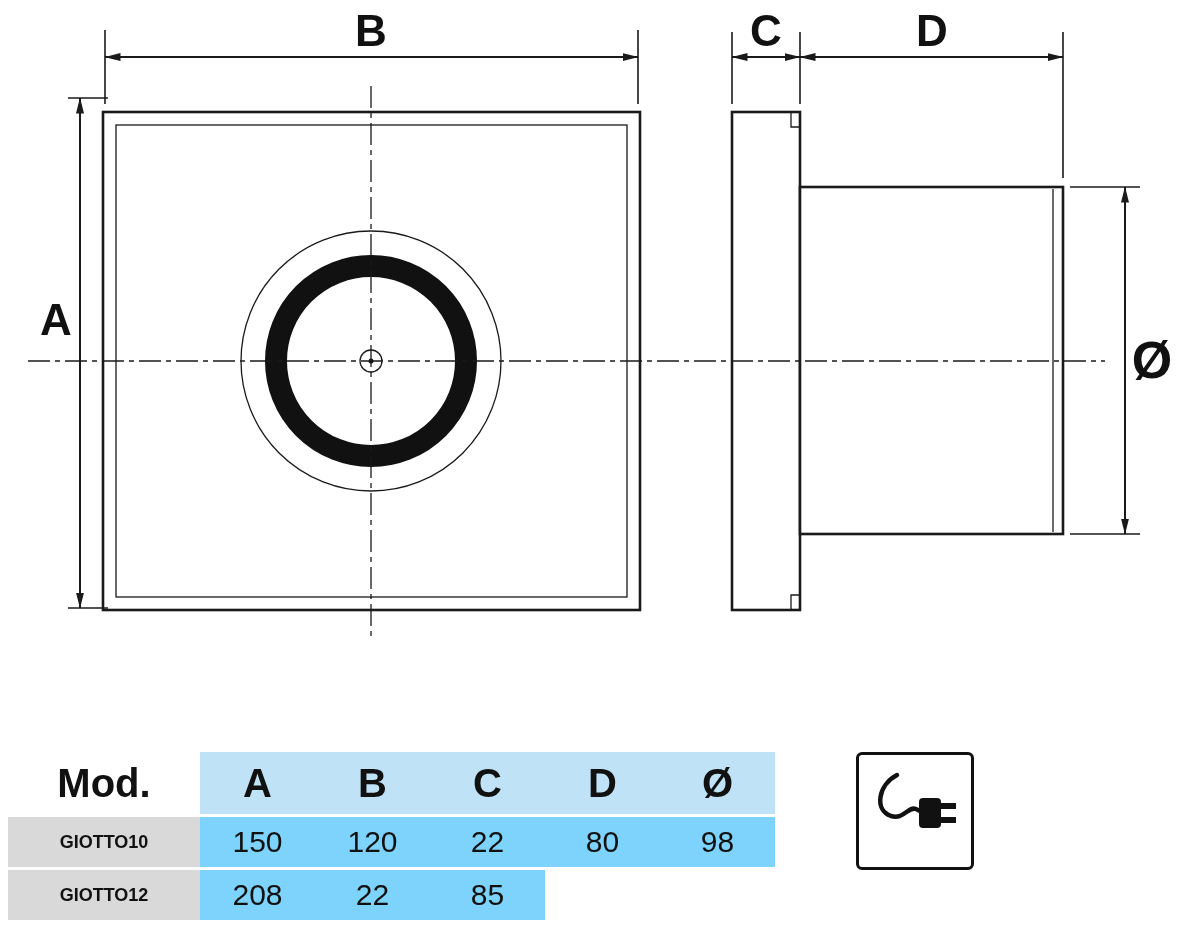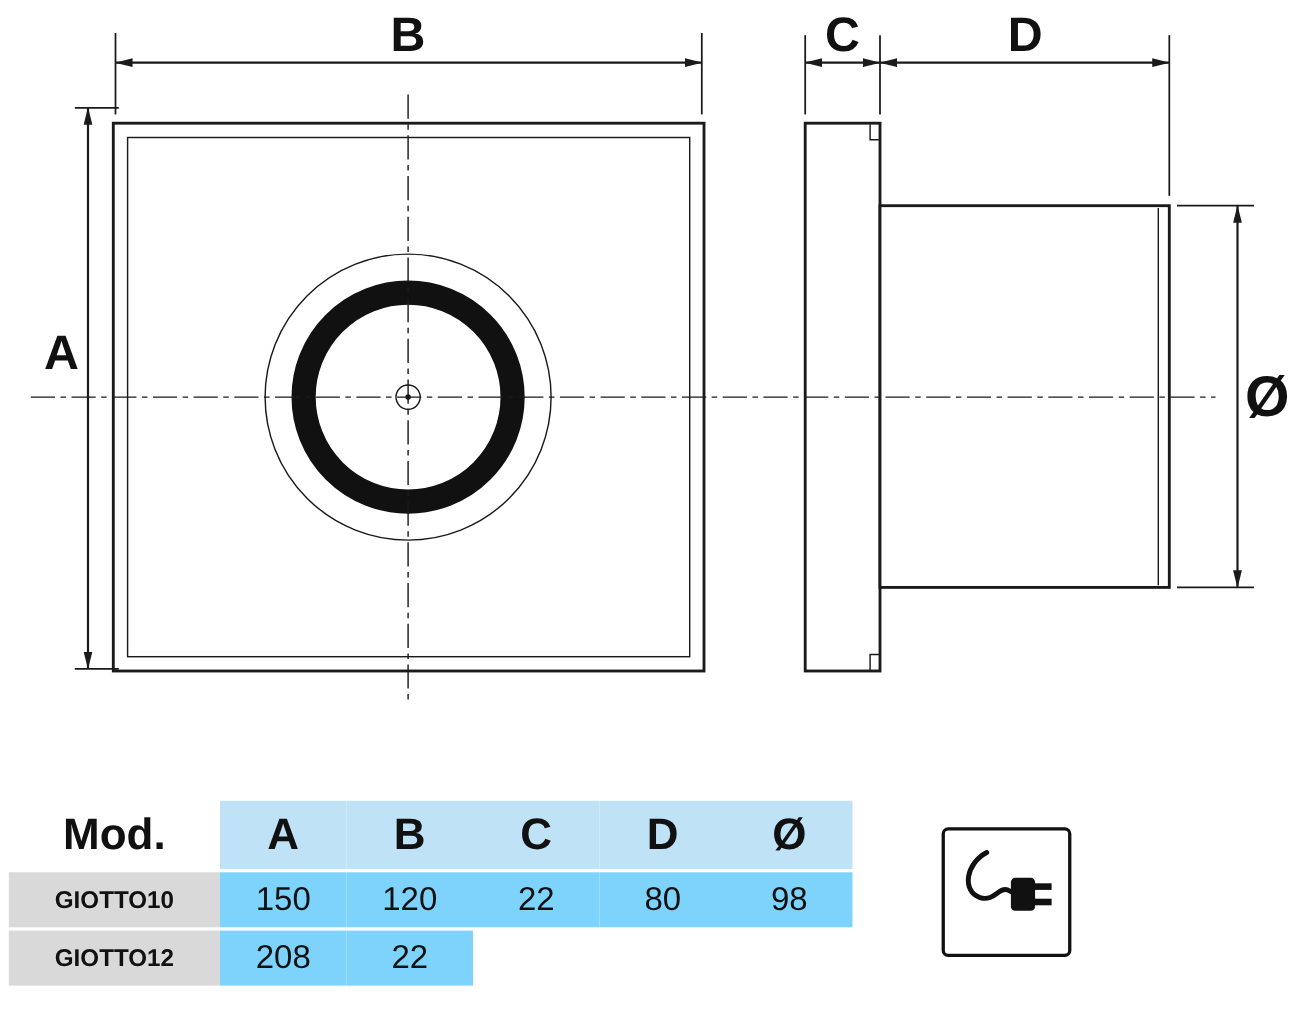--- a/index.html
+++ b/index.html
@@ -17,30 +17,30 @@
   .thick   { fill:#fff; stroke:#1a1a1a; stroke-width:2.6; }
   .thin    { fill:none; stroke:#1a1a1a; stroke-width:1.3; }
   .ring    { fill:none; stroke:#111;    stroke-width:22; }
   .cl      { fill:none; stroke:#1a1a1a; stroke-width:1.3; stroke-dasharray:22 5 5 5; }
   .ext     { fill:none; stroke:#1a1a1a; stroke-width:1.6; }
   .dim     { fill:none; stroke:#1a1a1a; stroke-width:2;   }
   .dimlabel{ font-family:"Liberation Sans", sans-serif; font-weight:bold; font-size:44px; fill:#111; text-anchor:middle; }
   .dimlabel-big { font-size:52px; }
 
   
-  .spec-table { position:absolute; left:8px; top:728px; display:flex; flex-direction:column; gap:3px; }
+  .spec-table { position:absolute; left:8px; top:752px; display:flex; flex-direction:column; gap:3px; }
   .t-row  { display:flex; }
   .cell   { display:flex; align-items:center; justify-content:center; }
   .model-col { width:192px; }
   .val-col   { width:115px; }
   .t-row.header .cell { height:62px; font-weight:bold; font-size:40px; }
   .t-row.header .model-col { background:#fff; }
   .t-row.header .val-col   { background:#bfe2f7; }
   .t-row.data .cell { height:50px; }
-  .t-row.data .model-col { background:#d9d9d9; font-weight:bold; font-size:22px; }
+  .t-row.data .model-col { background:#d9d9d9; font-weight:bold; font-size:18px; }
   .t-row.data .val-col   { background:#7dd3fc; font-size:30px; }
 
   
   .power-box {
     position:absolute; left:856px; top:752px;
     width:118px; height:118px;
     border:3px solid #111; border-radius:6px;
     display:flex; align-items:center; justify-content:center;
     background:#fff;
   }
@@ -134,20 +134,21 @@
       <div class="cell val-col">120</div>
       <div class="cell val-col">22</div>
       <div class="cell val-col">80</div>
       <div class="cell val-col">98</div>
     </div>
 
     <div class="t-row data">
       <div class="cell model-col">GIOTTO12</div>
       <div class="cell val-col">208</div>
       <div class="cell val-col">22</div>
+      <div class="cell val-col">85</div>
     </div>
   </div>
 
   <div class="power-box">
     <svg width="100" height="100" viewBox="0 0 100 100">
       <path d="M32,14 C13,24 9,49 26,55 C39,59 43,45 51,48 L57,51" fill="none" stroke="#111" stroke-width="4.5" stroke-linecap="round"></path>
       <rect x="54" y="37" width="22" height="30" rx="4" fill="#111"></rect>
       <rect x="75" y="42" width="16" height="6" fill="#111"></rect>
       <rect x="75" y="56" width="16" height="6" fill="#111"></rect>
     </svg>

